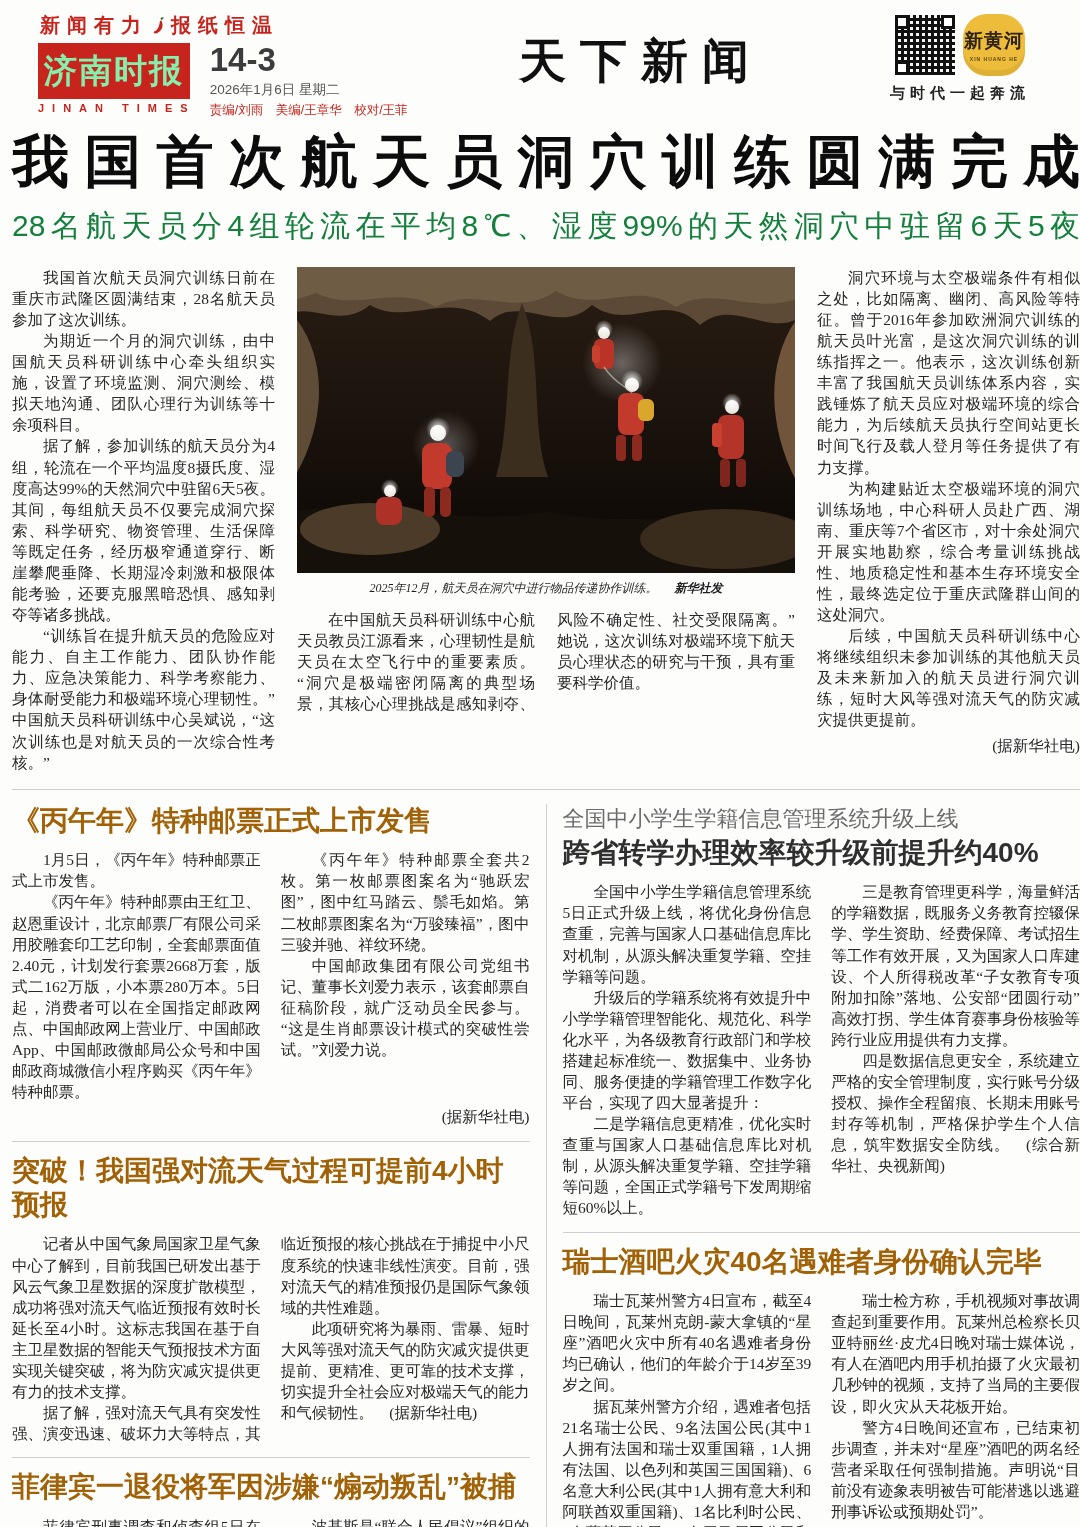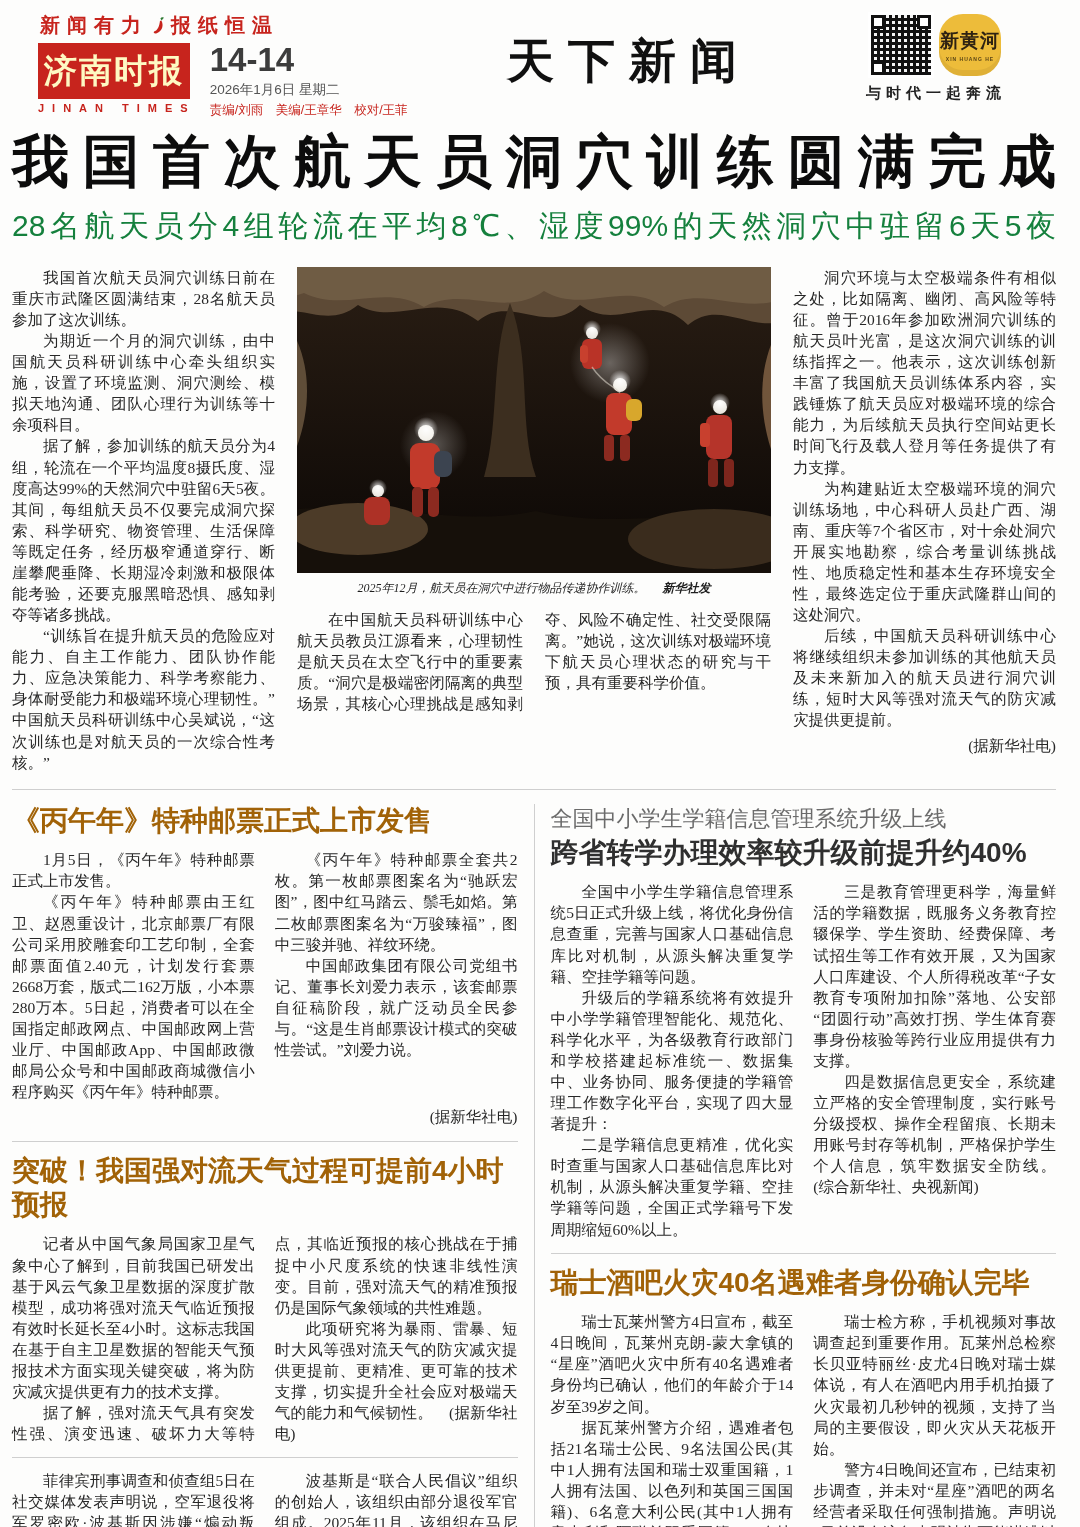--- a/index.html
+++ b/index.html
@@ -1,27 +1,27 @@
 <!DOCTYPE html>
 <html lang="zh"><head>
 <meta charset="utf-8">
 <style>
   html,body{margin:0;padding:0;background:#dcdcdc;}
   .page{
     position:relative;width:1080px;height:1527px;margin:0 auto;
-    background:#fdfdfc;box-sizing:border-box;padding:8px 24px 0 12px;
+    background:#fdfdfc;box-sizing:border-box;padding:8px 0 0 12px;
     overflow:hidden;font-family:"Liberation Serif",serif;color:#262626;
   }
   
   .masthead-row{display:flex;align-items:flex-start;justify-content:space-between;height:112px;}
   .mast-left{width:430px;}
   .slogan{color:#c7241d;font-family:"Liberation Sans",sans-serif;font-weight:700;
     font-size:20px;letter-spacing:7px;display:flex;align-items:center;gap:4px;margin:4px 0 4px 28px;}
   .logo-cluster{display:flex;align-items:flex-start;}
-  .logo-box{background:#c7241d;color:#fef9c3;width:152px;height:56px;display:flex;
+  .logo-box{background:#c7241d;color:#86efac;width:152px;height:56px;display:flex;
     align-items:center;justify-content:center;font-family:Liberation Mono, monospace;
     font-weight:900;font-size:33px;letter-spacing:2px;margin-left:26px;text-align:right;}
   .logo-en{color:#c7241d;font-family:"Liberation Sans",sans-serif;font-size:11px;
     letter-spacing:8px;text-align:center;margin:3px 0 0 26px;font-weight:700;}
   .issue-block{margin-left:14px;font-family:"Liberation Sans",sans-serif;}
   .page-range{font-size:33px;font-weight:700;color:#3c3c3c;line-height:1.05;}
   .date-line{font-size:13.5px;color:#555;margin-top:3px;}
   .staff-line{font-size:12.5px;color:#c7241d;margin-top:3px;}
   .section-title{flex:1;text-align:center;font-family:"Liberation Sans",sans-serif;
     font-weight:900;font-size:47px;letter-spacing:14px;color:#101010;margin:22px 0 0 0;}
@@ -85,21 +85,21 @@
           <path d="M10 5 C13 10 11 17 5 19 C2 20 1 18 2 17 C6 16 8 11 8.5 5.5 Z" fill="#c7241d"></path>
         </svg>
         <span>报纸恒温</span>
       </div>
       <div class="logo-cluster">
         <div>
           <div class="logo-box">济南时报</div>
           <div class="logo-en">JINAN TIMES</div>
         </div>
         <div class="issue-block">
-          <div class="page-range">14-14</div>
+          <div class="page-range">14-3</div>
           <div class="date-line">2026年1月6日 星期二</div>
           <div class="staff-line">责编/刘雨　美编/王章华　校对/王菲</div>
         </div>
       </div>
     </div>
     <h1 class="section-title">天下新闻</h1>
     <div class="mast-right">
       <div class="badges">
         <div class="qr">
             <span class="finder"></span>
@@ -235,20 +235,21 @@
         <div class="two-col body-text">
             <p>记者从中国气象局国家卫星气象中心了解到，目前我国已研发出基于风云气象卫星数据的深度扩散模型，成功将强对流天气临近预报有效时长延长至4小时。这标志我国在基于自主卫星数据的智能天气预报技术方面实现关键突破，将为防灾减灾提供更有力的技术支撑。</p>
             <p>据了解，强对流天气具有突发性强、演变迅速、破坏力大等特点，其临近预报的核心挑战在于捕捉中小尺度系统的快速非线性演变。目前，强对流天气的精准预报仍是国际气象领域的共性难题。</p>
             <p>此项研究将为暴雨、雷暴、短时大风等强对流天气的防灾减灾提供更提前、更精准、更可靠的技术支撑，切实提升全社会应对极端天气的能力和气候韧性。　(据新华社电)</p>
           </div>
       </article>
 
       <hr class="art-rule">
 
       <article class="art">
+        <h2 class="art-headline">菲律宾一退役将军因涉嫌“煽动叛乱”被捕</h2>
         <div class="two-col body-text">
             <p>菲律宾刑事调查和侦查组5日在社交媒体发表声明说，空军退役将军罗密欧·波基斯因涉嫌“煽动叛乱”，当天在菲首都马尼拉的尼诺伊·阿基诺机场被捕。</p>
             <p>波基斯是“联合人民倡议”组织的创始人，该组织由部分退役军官组成。2025年11月，该组织在马尼拉发起抗议集会，就涉及防洪工程的腐败丑闻表达不满，并呼吁菲律宾总统马科斯下台。</p>
           </div>
 
       </article>
     </div>
 
     <div class="vrule"></div>
 

